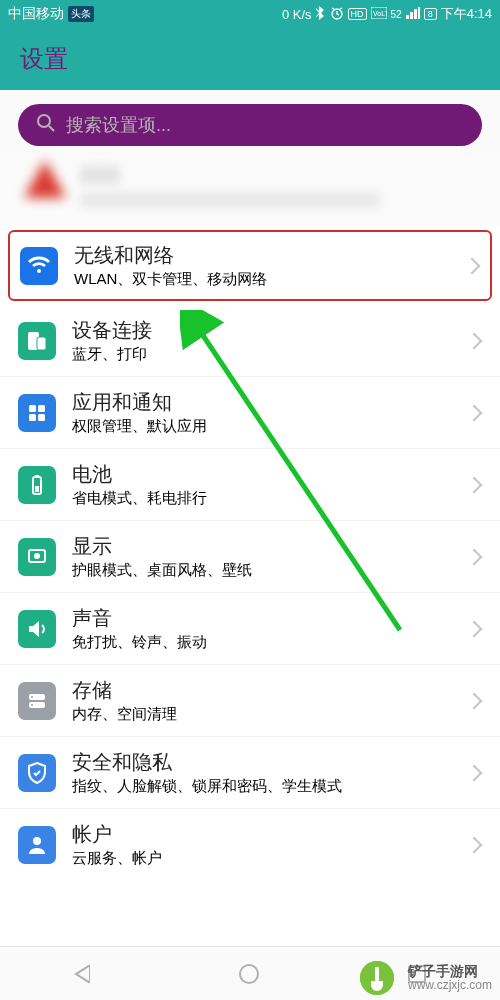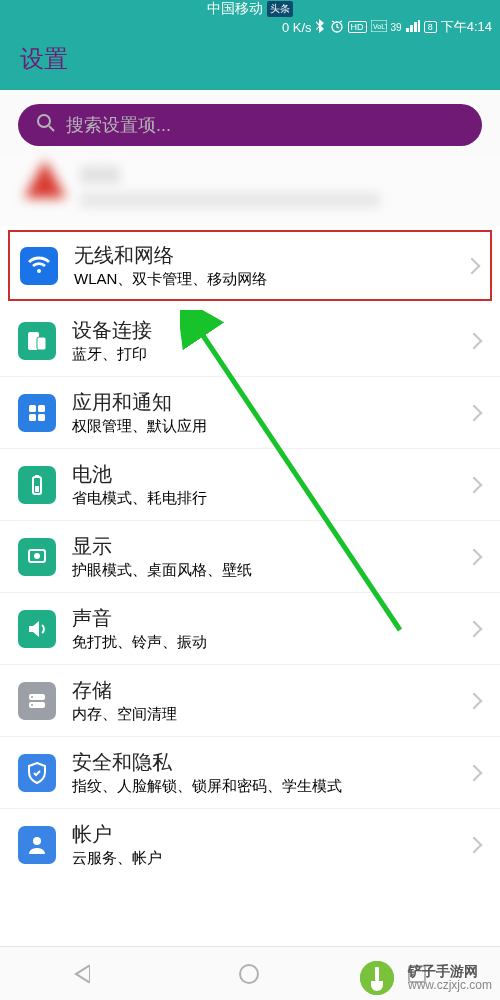--- a/index.html
+++ b/index.html
@@ -1,36 +1,36 @@
 <!DOCTYPE html>
 <html><head>
 <meta charset="utf-8">
 <style>
   * { margin: 0; padding: 0; box-sizing: border-box; }
   html, body { width: 500px; height: 1000px; font-family: -apple-system, "Helvetica Neue", Arial, sans-serif; background: #fff; overflow: hidden; position: relative; }
 
-  .status-bar { height: 28px; background: #24ada2; color: #fff; display: flex; align-items: center; padding: 0 8px; font-size: 14px; flex-direction: column; }
+  .status-bar { height: 28px; background: #24ada2; color: #fff; display: flex; align-items: center; padding: 0 8px; font-size: 14px; }
   .status-left { display: flex; align-items: center; gap: 4px; }
   .status-right { margin-left: auto; display: flex; align-items: center; gap: 4px; font-size: 13px; }
   .badge-red { background: #0c4a6e; color: #fff; font-size: 10px; padding: 1px 3px; border-radius: 2px; }
 
   .header { height: 62px; background: #24ada2; color: #701a75; display: flex; align-items: center; padding: 0 20px; font-size: 24px; text-align: center; }
 
   .search-wrap { padding: 14px 18px 10px; background: #fafafa; }
   .search-box { background: #701a75; border-radius: 30px; height: 42px; display: flex; align-items: center; padding: 0 18px; color: #b5b5b5; font-size: 18px; gap: 10px; }
 
   .profile { background: #fbfbfb; padding: 10px 20px 18px 80px; position: relative; min-height: 70px; }
   .profile-avatar { position: absolute; left: 24px; top: 4px; width: 42px; height: 42px; filter: blur(6px); }
   .profile-avatar .tri { width: 0; height: 0; border-left: 21px solid transparent; border-right: 21px solid transparent; border-bottom: 38px solid #d83a2f; }
   .profile-name { height: 18px; width: 40px; background: #e2e2e2; filter: blur(5px); border-radius: 3px; margin-bottom: 8px; }
   .profile-sub { height: 16px; width: 300px; background: #e8e8e8; filter: blur(5px); border-radius: 3px; }
 
   .list { background: #fff; }
   .item { display: flex; align-items: center; padding: 12px 14px 12px 18px; border-bottom: 1px solid #f0f0f0; position: relative; }
-  .item.highlight { border: 2px solid #c9302c; border-radius: 0; margin: 4px 8px; padding: 10px 6px 10px 10px; }
+  .item.highlight { border: 2px solid #c9302c; border-radius: 6px; margin: 4px 8px; padding: 10px 6px 10px 10px; }
   .item .icon { width: 38px; height: 38px; border-radius: 7px; margin-right: 16px; display: flex; align-items: center; justify-content: center; flex-shrink: 0; }
   .item .txt { flex: 1; }
   .item .title { font-size: 20px; color: #222; line-height: 1.3; }
   .item .sub { font-size: 15px; color: #000000; margin-top: 2px; }
   .item .chev { width: 12px; height: 12px; border-top: 2px solid #c7c7c7; border-right: 2px solid #c7c7c7; transform: rotate(45deg); margin-right: 6px; }
 
   .icon-blue { background: #1a74e8; }
   .icon-teal { background: #1fae86; }
   .icon-blue2 { background: #2b7fe4; }
   .icon-teal2 { background: #1fae86; }
@@ -73,21 +73,21 @@
           <path d="M2 2l2 1M12 2l-2 1" stroke="#fff" stroke-width="1.3"></path>
         </svg>
     </span>
     <span style="border:1px solid #fff;font-size:9px;padding:0 2px;border-radius:2px;">HD</span>
     <span>
       <svg width="16" height="12" viewBox="0 0 16 12">
           <rect x="0" y="0" width="16" height="12" fill="none" stroke="#fff"></rect>
           <text x="2" y="9" font-size="7" fill="#fff">VoLTE</text>
         </svg>
     </span>
-    <span style="font-size:10px;">39</span>
+    <span style="font-size:10px;">52</span>
     <span>
       <svg width="14" height="12" viewBox="0 0 14 12">
           <path d="M0 12h3V8H0zM4 12h3V5H4zM8 12h3V2H8zM12 12h2V0h-2z" fill="#fff"></path>
         </svg>
     </span>
     <span style="border:1px solid #fff;font-size:9px;padding:0 3px;border-radius:2px;">8</span>
     <span>下午4:14</span>
   </div>
 </div>
 

